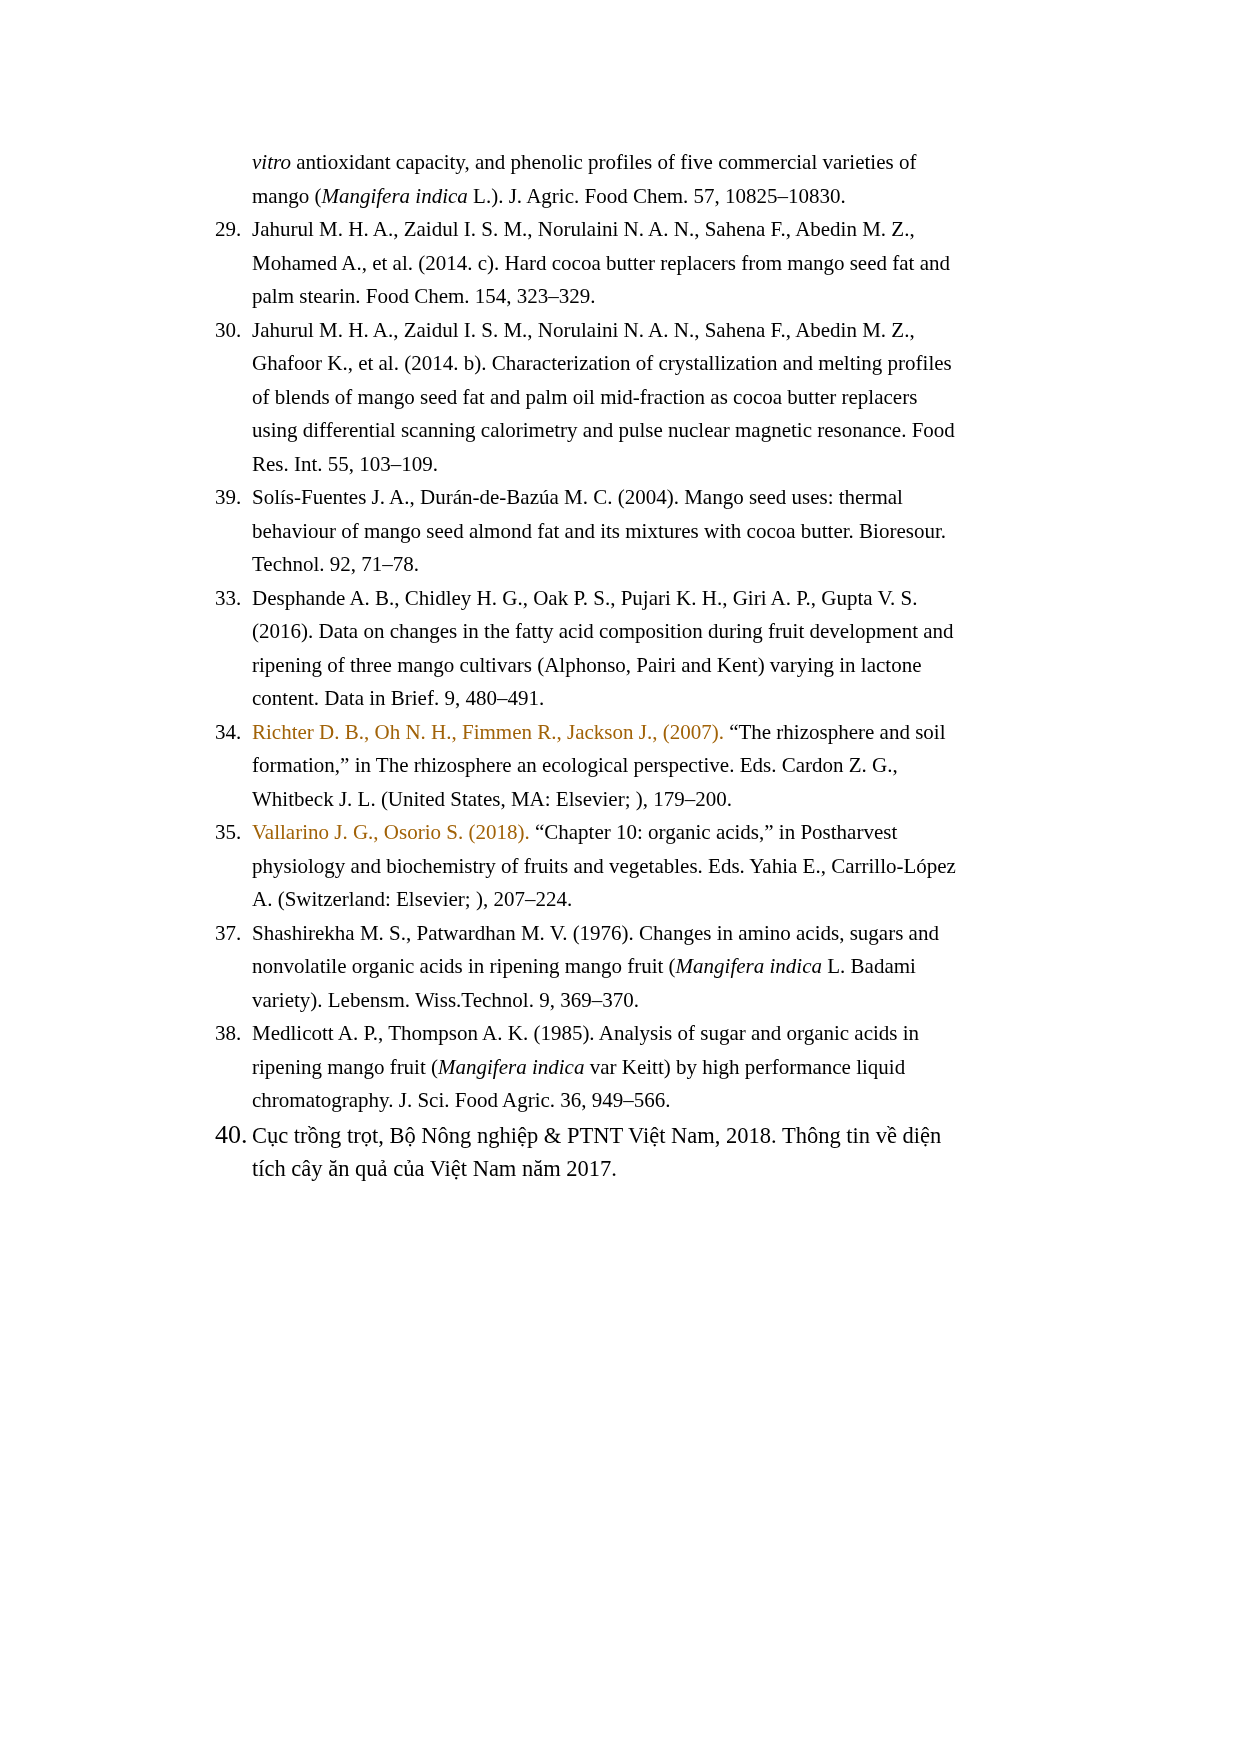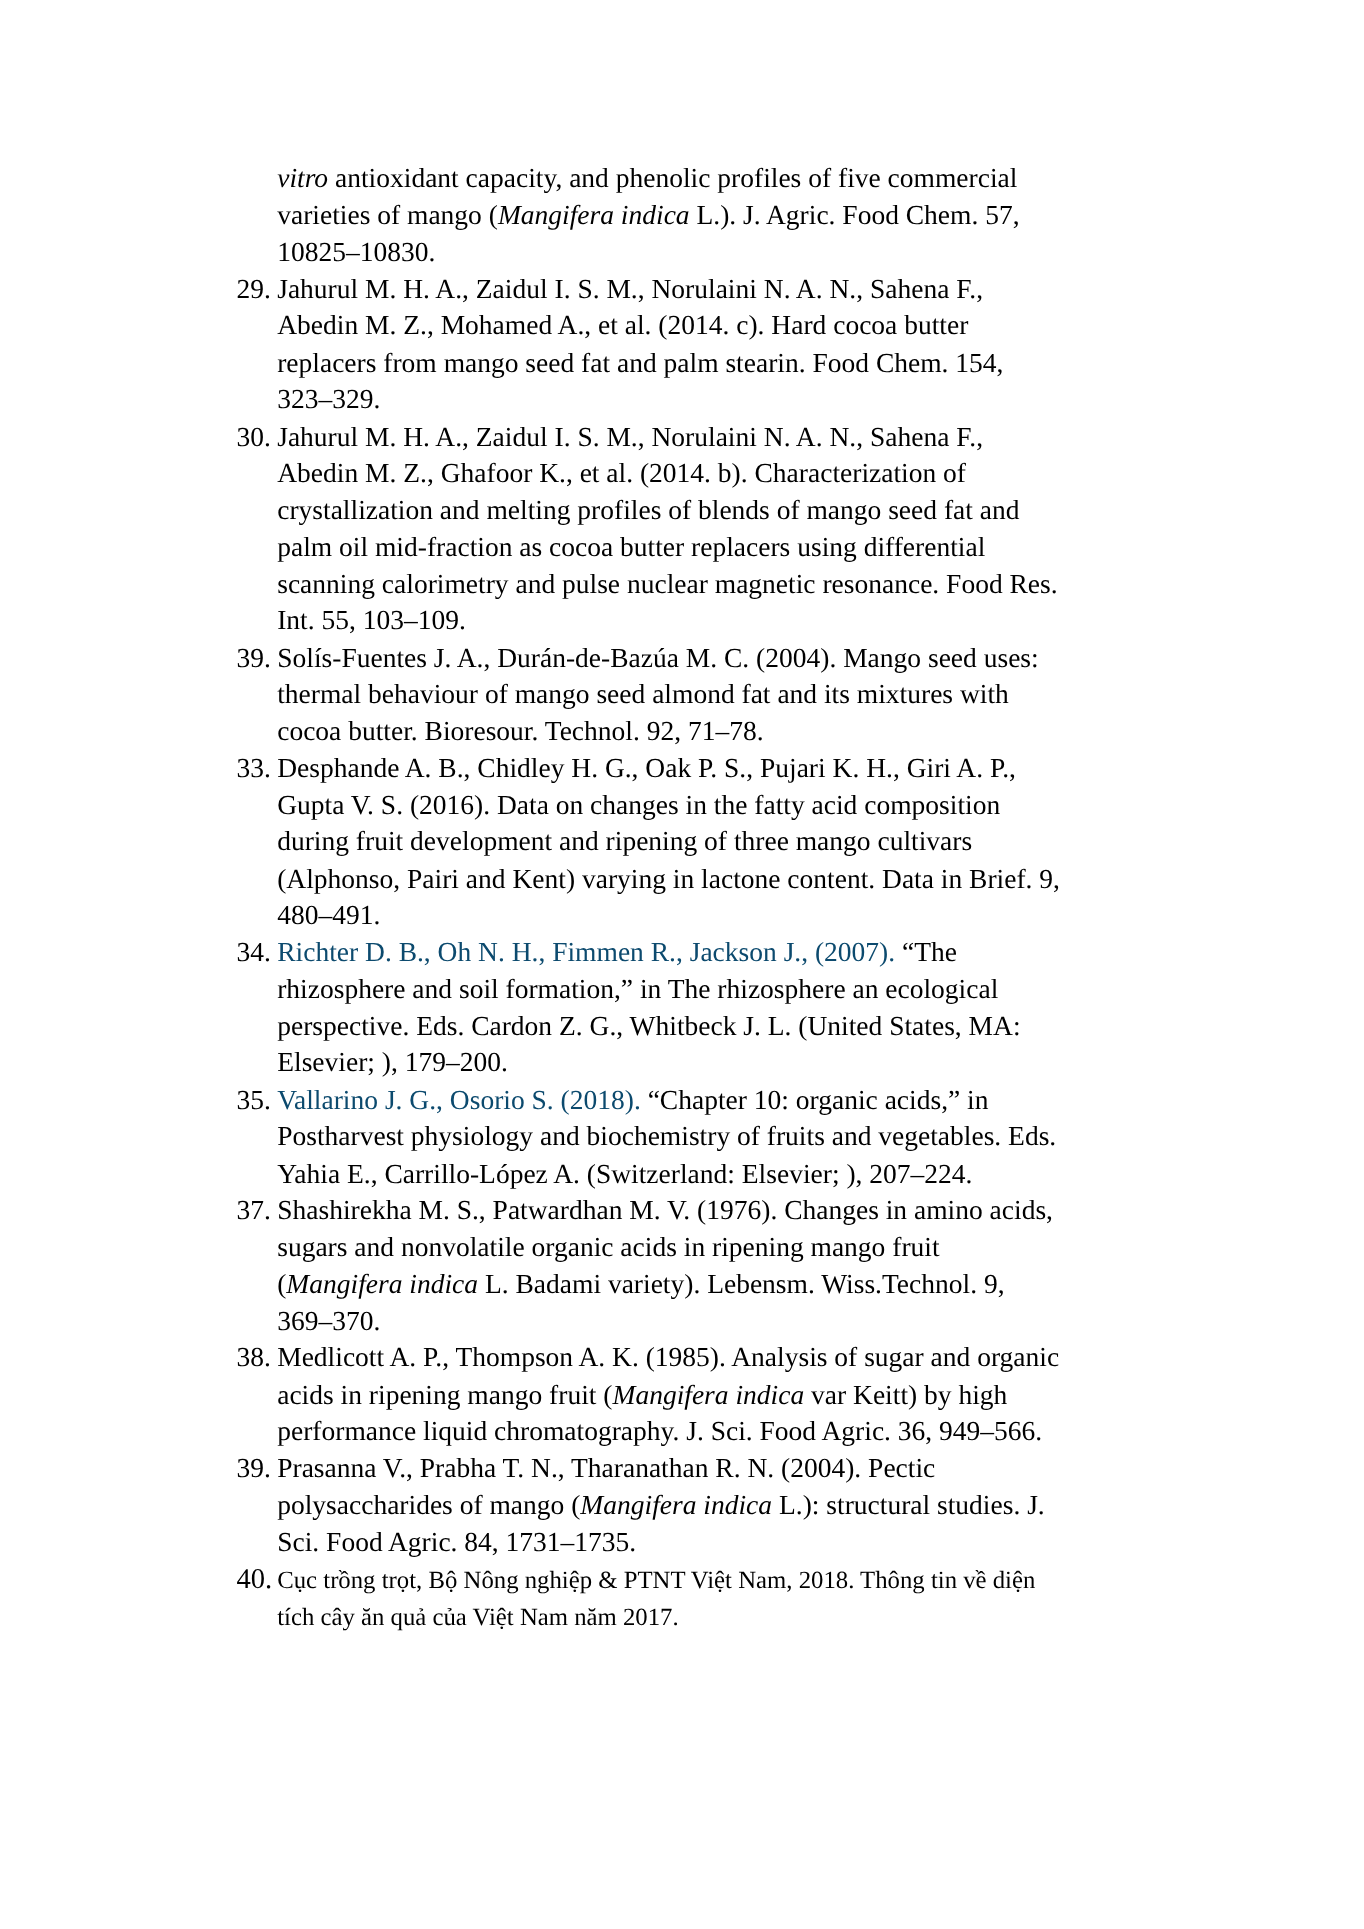--- a/index.html
+++ b/index.html
@@ -16,38 +16,38 @@
     font-family: "Liberation Serif", "DejaVu Serif", serif;
     color: #000000;
   }
   .refs {
     position: absolute;
     left: 215px;
     top: 146px;
     width: 753px;
   }
   .ref {
-    font-size: 25px;
+    font-size: 21px;
     line-height: 33.5px;
     text-align: left;
     padding-left: 37px;
     text-indent: -37px;
     color: #000000;
   }
   .ref .num {
     display: inline-block;
     width: 37px;
     text-indent: 0;
     vertical-align: baseline;
   }
   .ref em {
     font-style: italic;
   }
   .ref .light {
-    color: #0c4a6e;
+    color: #a16207;
   }
   .ref.vi {
     font-size: 22.5px;
     line-height: 33px;
   }
   .ref.vi .num {
     font-size: 26px;
     width: 37px;
   }
 </style>
@@ -58,16 +58,15 @@
   <div class="refs">
       <div class="ref"><span class="num"></span><em>vitro</em><span> antioxidant capacity, and phenolic profiles of five commercial varieties of mango (</span><em>Mangifera indica</em><span> L.). J. Agric. Food Chem. 57, 10825–10830.</span></div>
       <div class="ref"><span class="num">29.</span><span>Jahurul M. H. A., Zaidul I. S. M., Norulaini N. A. N., Sahena F., Abedin M. Z., Mohamed A., et al. (2014. c). Hard cocoa butter replacers from mango seed fat and palm stearin. Food Chem. 154, 323–329.</span></div>
       <div class="ref"><span class="num">30.</span><span>Jahurul M. H. A., Zaidul I. S. M., Norulaini N. A. N., Sahena F., Abedin M. Z., Ghafoor K., et al. (2014. b). Characterization of crystallization and melting profiles of blends of mango seed fat and palm oil mid-fraction as cocoa butter replacers using differential scanning calorimetry and pulse nuclear magnetic resonance. Food Res. Int. 55, 103–109.</span></div>
       <div class="ref"><span class="num">39.</span><span>Solís-Fuentes J. A., Durán-de-Bazúa M. C. (2004). Mango seed uses: thermal behaviour of mango seed almond fat and its mixtures with cocoa butter. Bioresour. Technol. 92, 71–78.</span></div>
       <div class="ref"><span class="num">33.</span><span>Desphande A. B., Chidley H. G., Oak P. S., Pujari K. H., Giri A. P., Gupta V. S. (2016). Data on changes in the fatty acid composition during fruit development and ripening of three mango cultivars (Alphonso, Pairi and Kent) varying in lactone content. Data in Brief. 9, 480–491.</span></div>
       <div class="ref"><span class="num">34.</span><span class="light">Richter D. B., Oh N. H., Fimmen R., Jackson J., (2007). </span><span>“The rhizosphere and soil formation,” in The rhizosphere an ecological perspective. Eds. Cardon Z. G., Whitbeck J. L. (United States, MA: Elsevier; ), 179–200.</span></div>
       <div class="ref"><span class="num">35.</span><span class="light">Vallarino J. G., Osorio S. (2018). </span><span>“Chapter 10: organic acids,” in Postharvest physiology and biochemistry of fruits and vegetables. Eds. Yahia E., Carrillo-López A. (Switzerland: Elsevier; ), 207–224.</span></div>
       <div class="ref"><span class="num">37.</span><span>Shashirekha M. S., Patwardhan M. V. (1976). Changes in amino acids, sugars and nonvolatile organic acids in ripening mango fruit (</span><em>Mangifera indica</em><span> L. Badami variety). Lebensm. Wiss.Technol. 9, 369–370.</span></div>
       <div class="ref"><span class="num">38.</span><span>Medlicott A. P., Thompson A. K. (1985). Analysis of sugar and organic acids in ripening mango fruit (</span><em>Mangifera indica</em><span> var Keitt) by high performance liquid chromatography. J. Sci. Food Agric. 36, 949–566.</span></div>
-      <div class="ref"><span class="num">39.</span><span>Prasanna V., Prabha T. N., Tharanathan R. N. (2004). Pectic polysaccharides of mango (</span><em>Mangifera indica</em><span> L.): structural studies. J. Sci. Food Agric. 84, 1731–1735.</span></div>
       <div class="ref vi"><span class="num">40.</span><span>Cục trồng trọt, Bộ Nông nghiệp &amp; PTNT Việt Nam, 2018. Thông tin về diện tích cây ăn quả của Việt Nam năm 2017.</span></div>
     </div>
 </div>
 
 </body></html>

